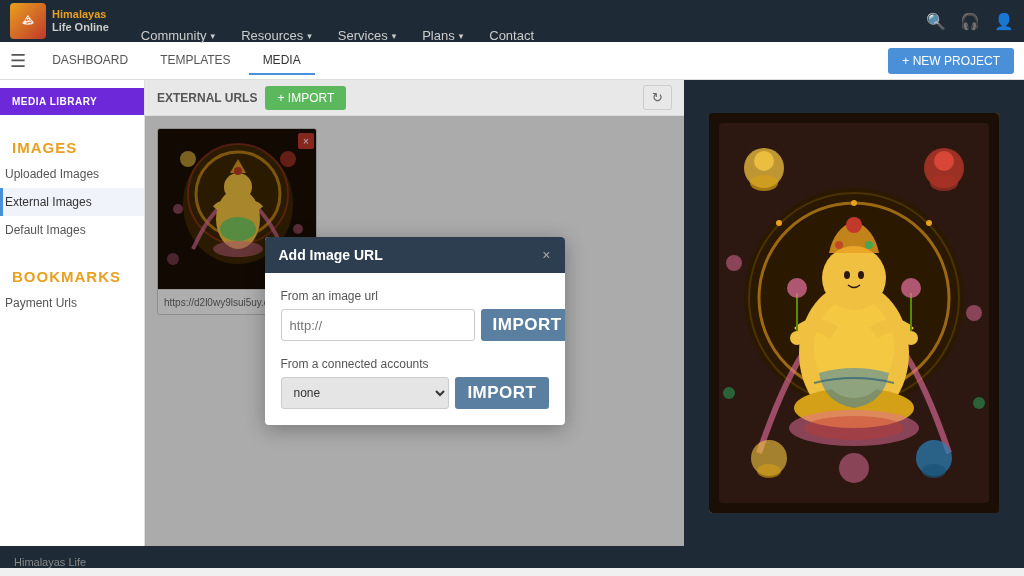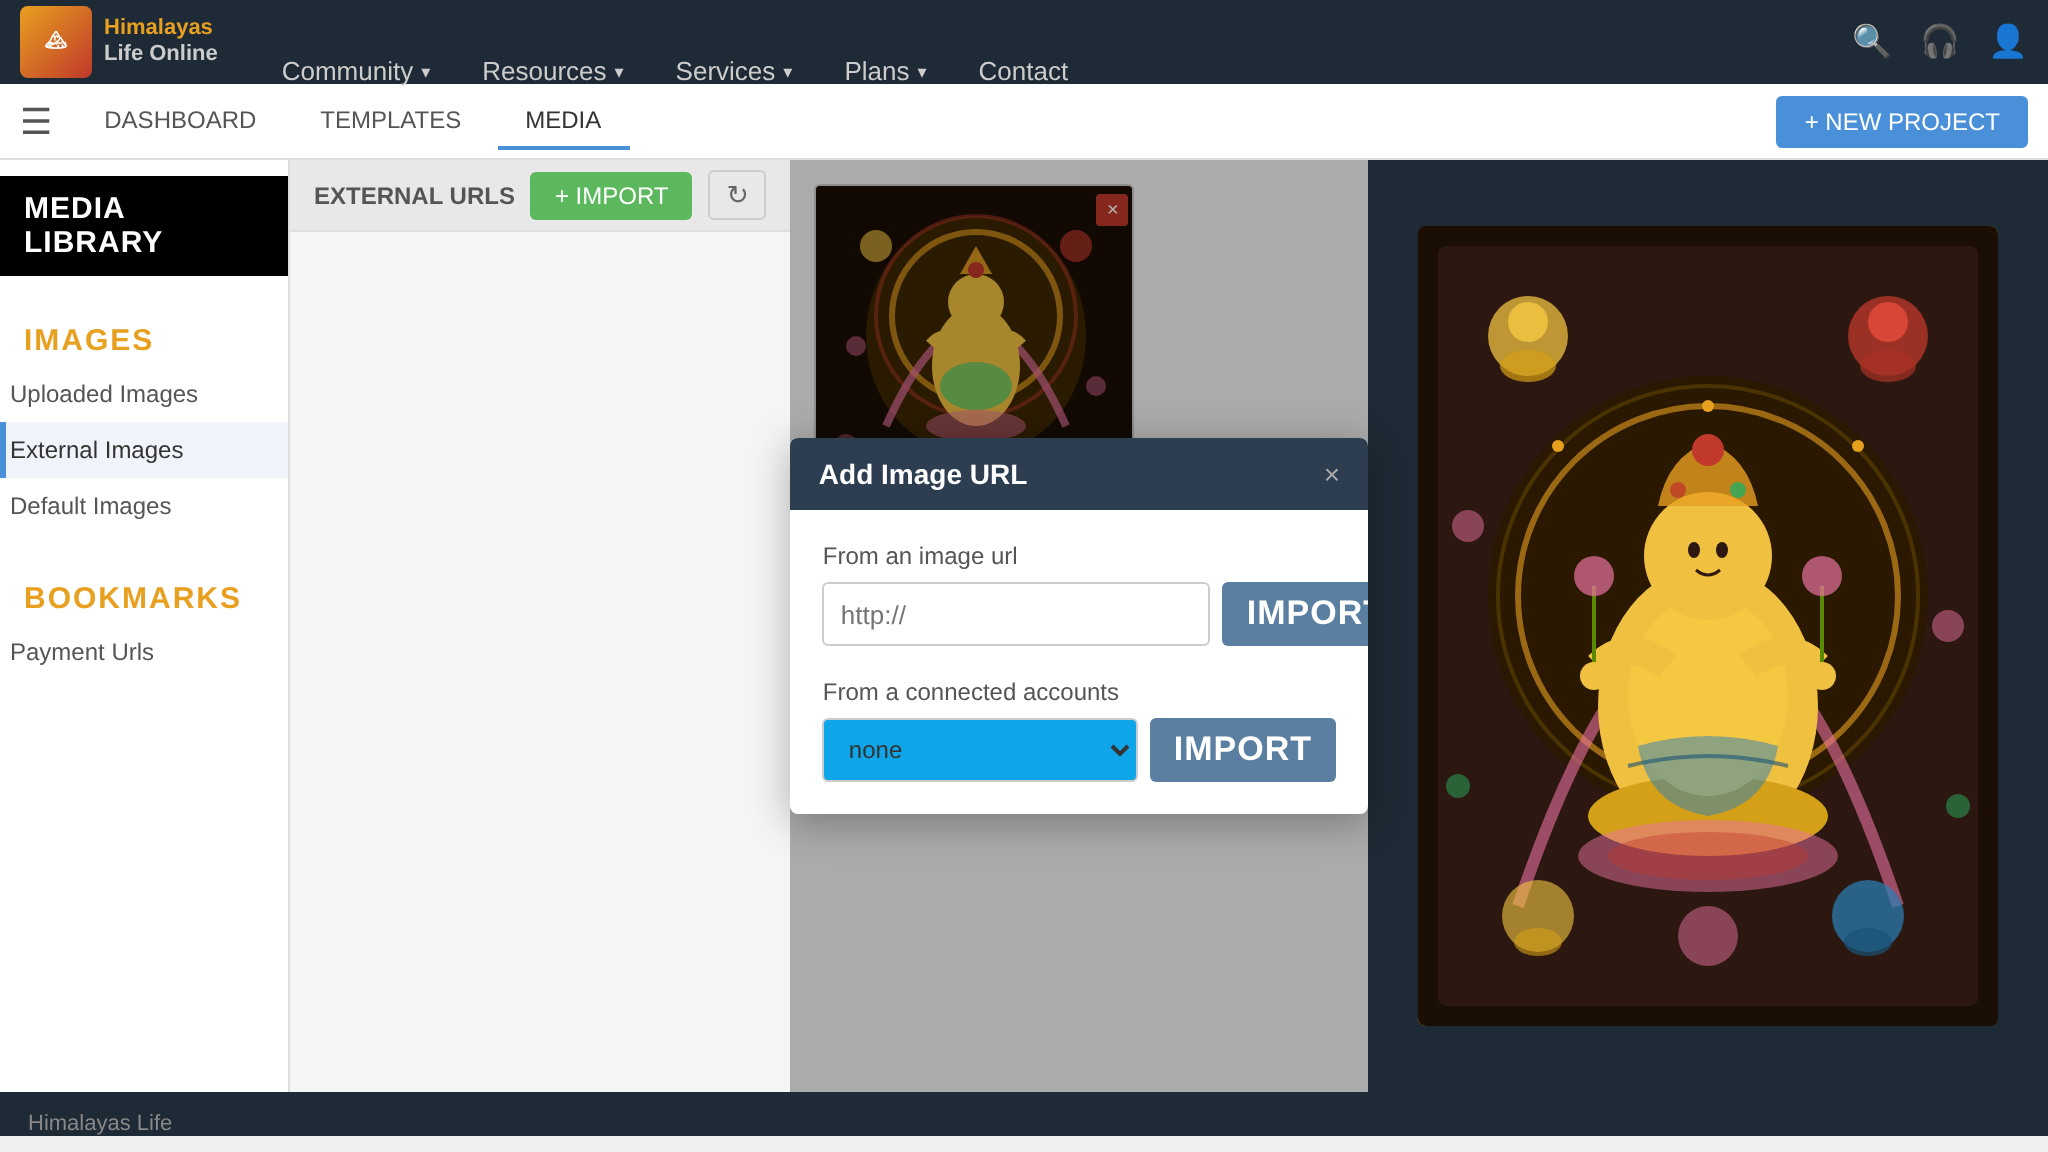--- a/index.html
+++ b/index.html
@@ -104,24 +104,24 @@
     }
 
     
     .sidebar {
       width: 145px;
       background: #fff;
       border-right: 1px solid #ddd;
       padding-top: 8px;
     }
     .sidebar-title {
-      background: #000000;
+      background: #6d28d9;
       color: #fff;
       padding: 8px 12px;
-      font-size: 15px;
+      font-size: 10px;
       font-weight: bold;
       letter-spacing: 0.5px;
     }
     .sidebar-section {
       padding: 24px 12px 4px;
       font-size: 15px;
       font-weight: bold;
       color: #e8a020;
       text-transform: uppercase;
       letter-spacing: 1px;
@@ -132,21 +132,21 @@
       color: #555;
       cursor: pointer;
       border-left: 3px solid transparent;
     }
     .sidebar-item.active { background: #f0f4fa; border-left: 3px solid #4a90d9; color: #333; }
 
     
     .content-area {
       flex: 1;
       display: flex;
-      flex-direction: row;
+      flex-direction: column;
       background: #f5f5f5;
       position: relative;
     }
     .content-toolbar {
       background: #e8e8e8;
       height: 36px;
       display: flex;
       align-items: center;
       padding: 0 12px;
       gap: 8px;
@@ -322,21 +322,21 @@
       display: flex;
       gap: 6px;
     }
     .modal-select {
       flex: 1;
       border: 1px solid #ccc;
       border-radius: 3px;
       padding: 6px 8px;
       font-size: 12px;
       color: #333;
-      background: #0ea5e9;
+      background: #e5e5e5;
     }
 
     
     .footer {
       background: #1e2a35;
       height: 22px;
       display: flex;
       align-items: flex-end;
       padding: 0 14px;
       color: #888;

